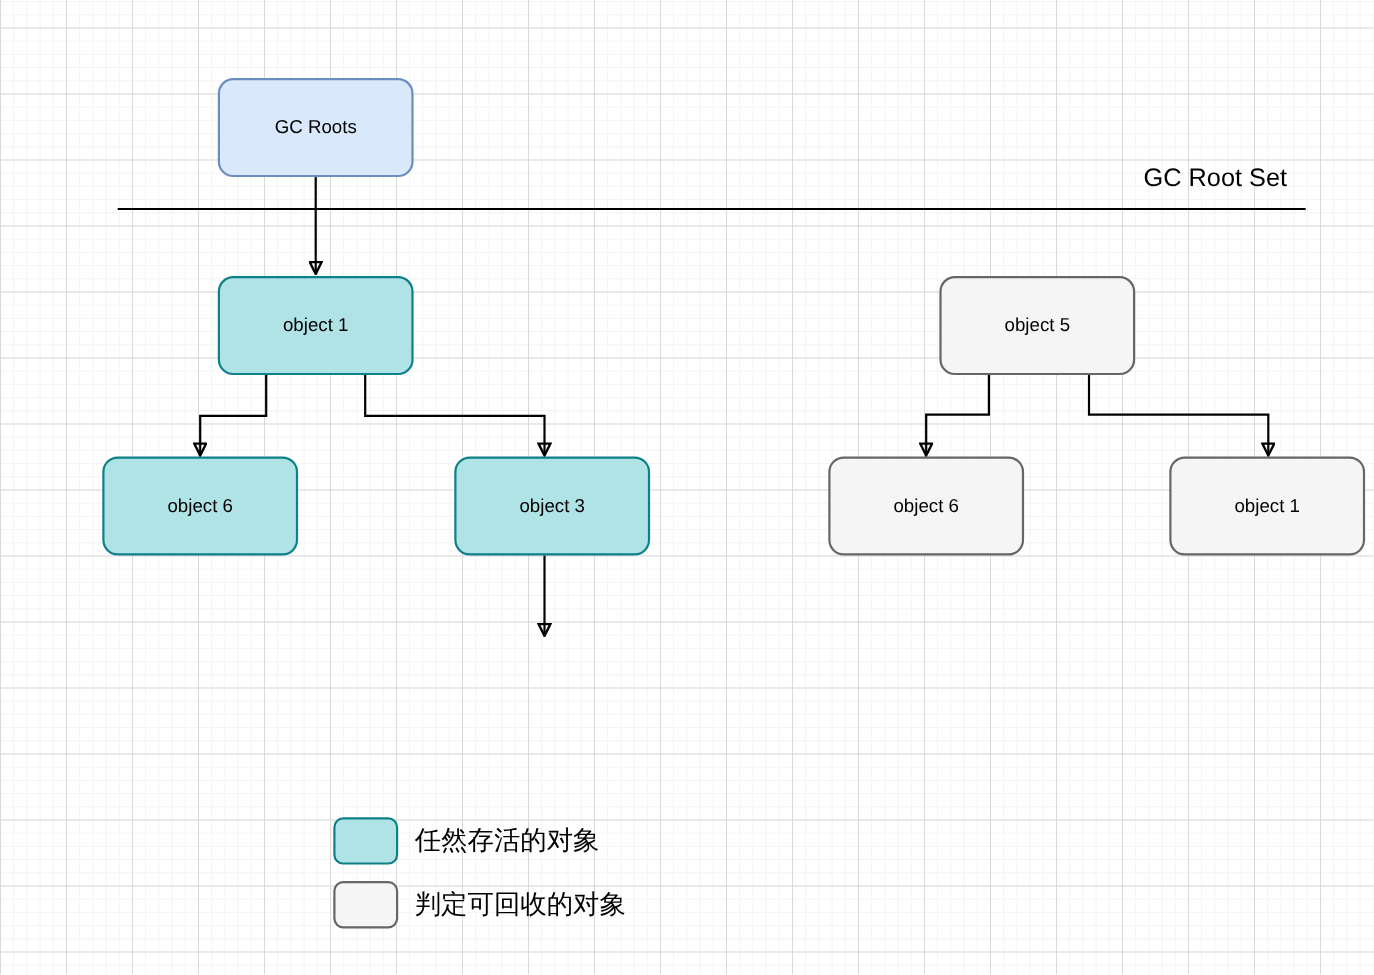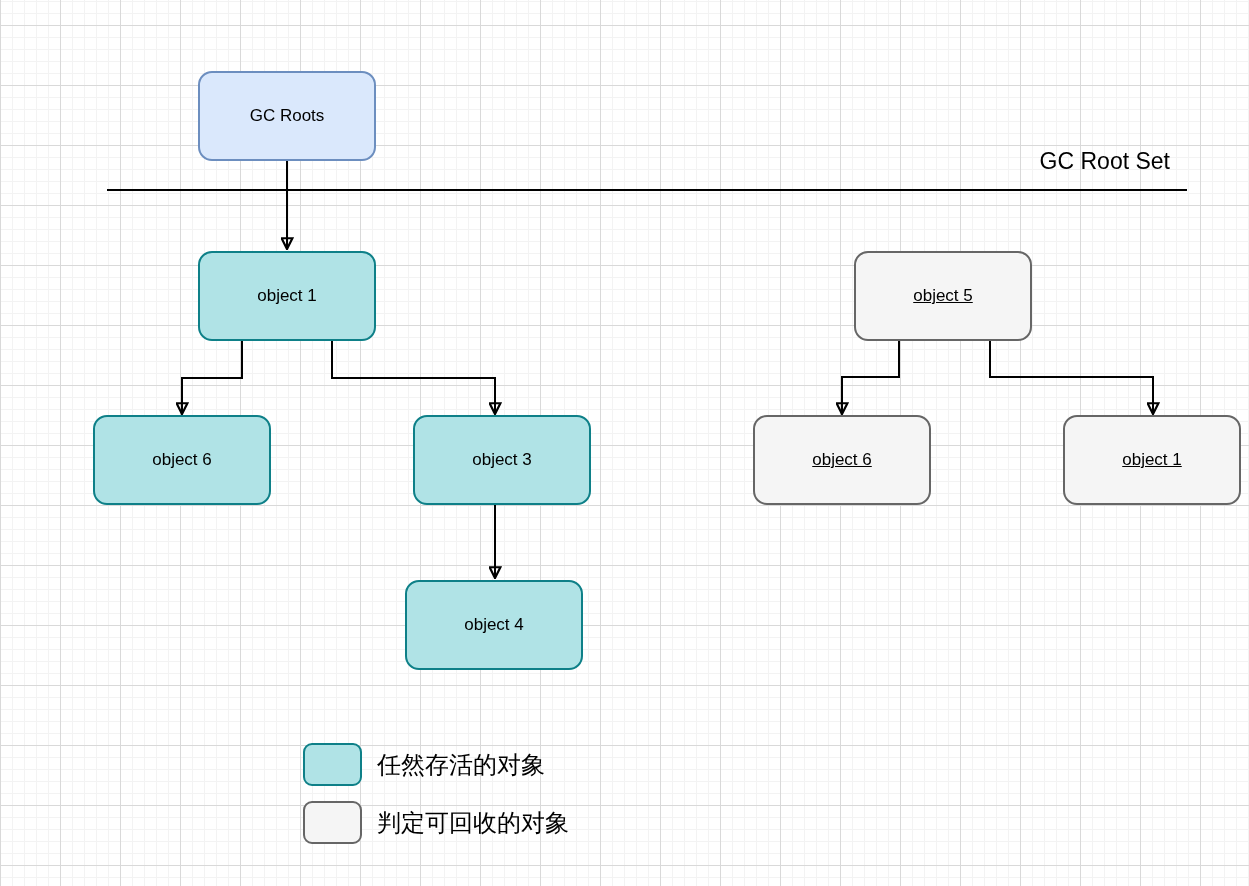--- a/index.html
+++ b/index.html
@@ -53,21 +53,21 @@
     display:flex;
     align-items:center;
     justify-content:center;
     font-size:17px;
     color:#000;
     text-align:center;
     cursor:default;
   }
   .node.root       { background:var(--root-fill);       border-color:var(--root-stroke); }
   .node.surviving  { background:var(--surviving-fill);  border-color:var(--surviving-stroke); }
-  .node.recyclable { background:var(--recyclable-fill); border-color:var(--recyclable-stroke);text-decoration:underline; }
+  .node.recyclable { background:var(--recyclable-fill); border-color:var(--recyclable-stroke); }
 
   .divider-label {
     position:absolute;
     left:1000px;
     top:148px;
     width:170px;
     text-align:right;
     font-size:23px;
     color:#000;
   }
@@ -130,23 +130,20 @@
   </div>
 
   <div class="node surviving" style="left:93px; top:415px;">
     <span>object 6</span>
   </div>
 
   <div class="node surviving" style="left:413px; top:415px;">
     <span>object 3</span>
   </div>
 
-  <div class="node surviving" style="left:405px; top:580px;">
-    <span>object 4</span>
-  </div>
 
   <div class="node recyclable" style="left:854px; top:251px;">
     <span>object 5</span>
   </div>
 
   <div class="node recyclable" style="left:753px; top:415px;align-items:center;">
     <span>object 6</span>
   </div>
 
   <div class="node recyclable" style="left:1063px; top:415px;">

